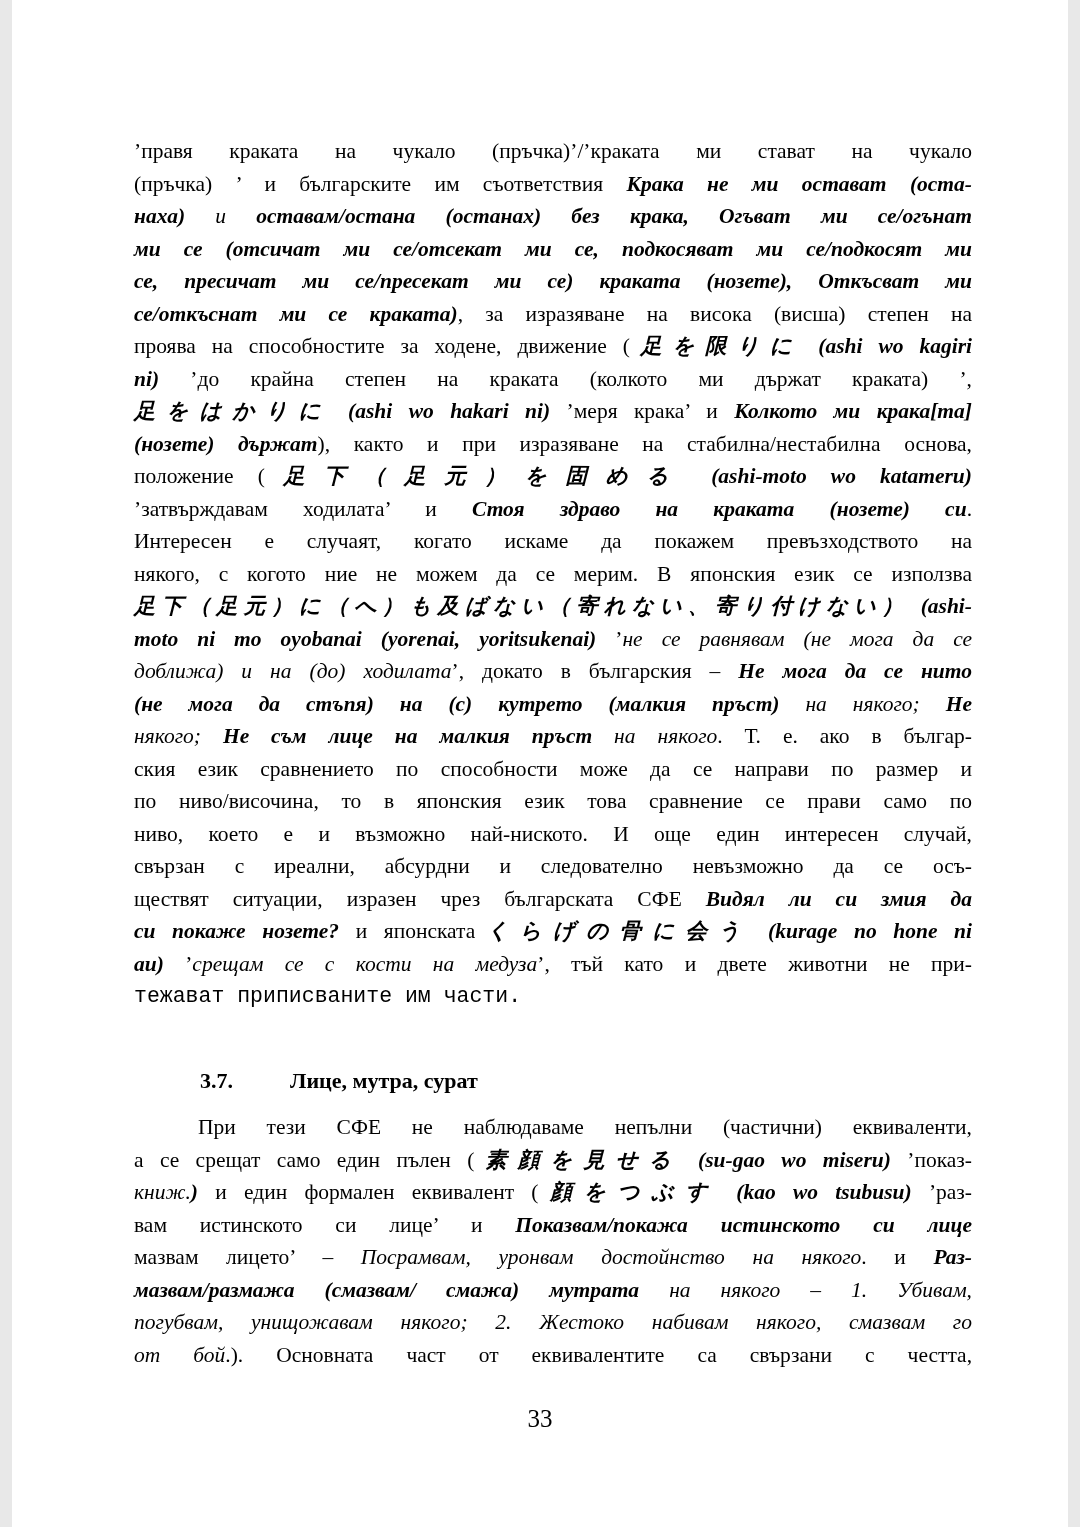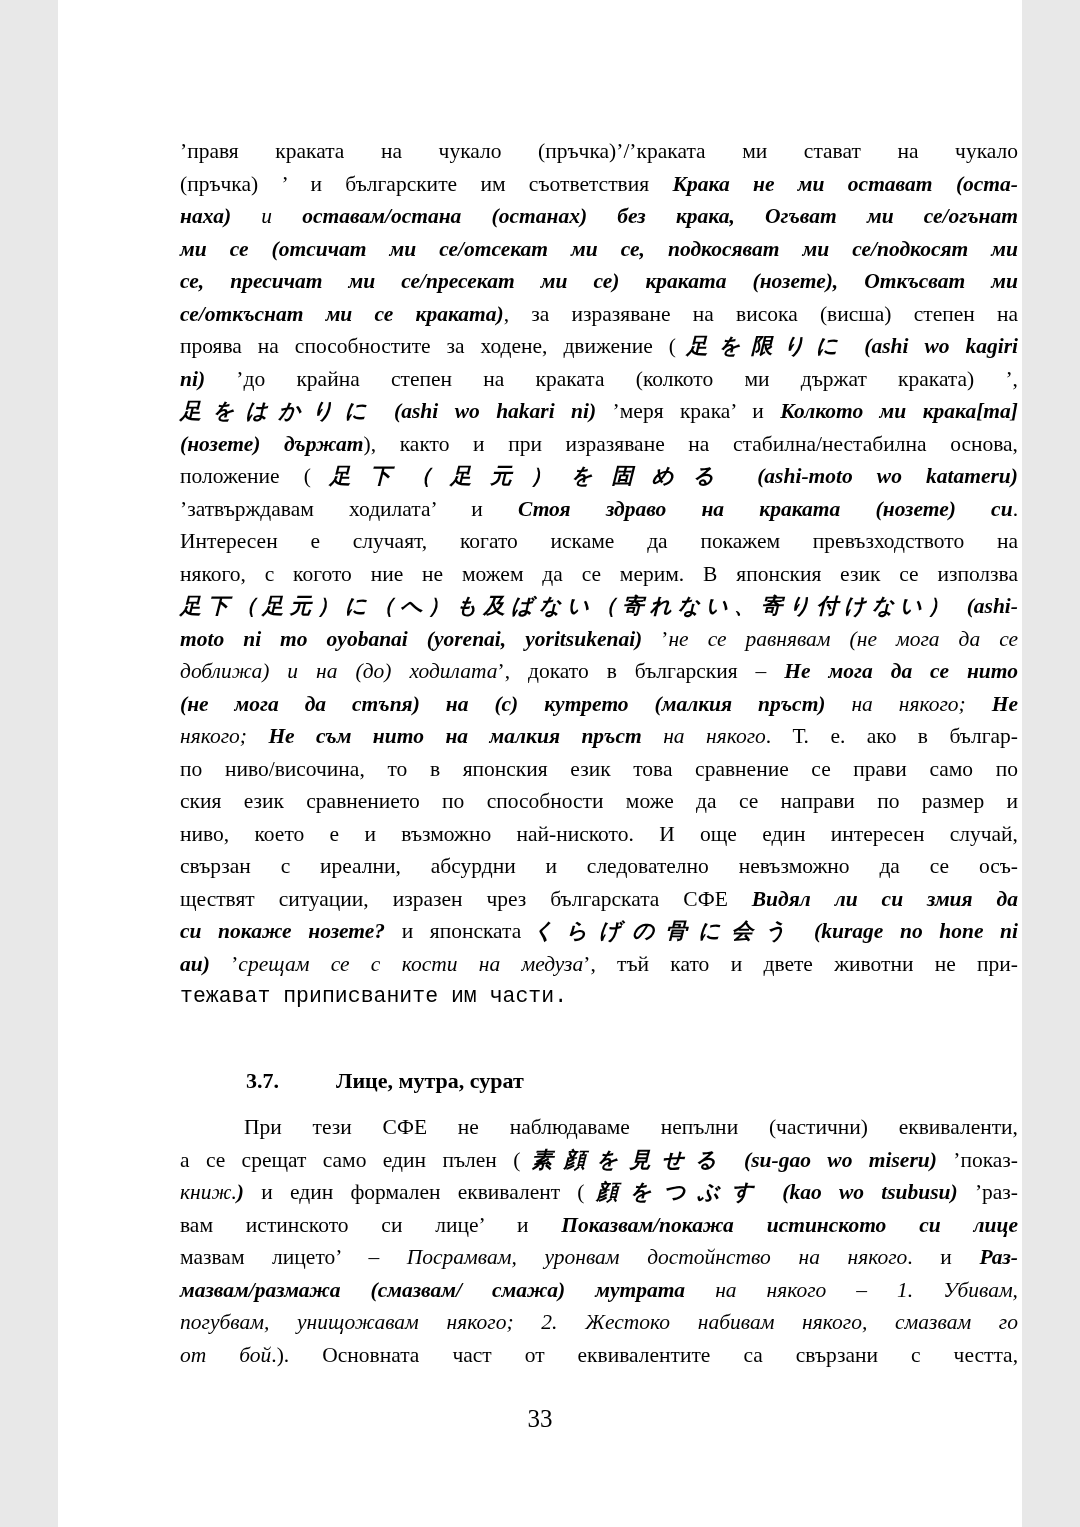--- a/index.html
+++ b/index.html
@@ -1,18 +1,18 @@
 <!DOCTYPE html>
 <html><head>
 <meta charset="utf-8">
 <style>
   html,body { margin:0; padding:0; background:#e8e8e8; }
   .page {
     position:relative;
-    width:964px; height:1527px;
+    width:1056px; height:1527px;
     background:#ffffff;
     color:#000000;
     font-family:"Liberation Serif","DejaVu Serif",serif;
     overflow:hidden;
     margin:0 auto;
   }
   .textblock {
     position:absolute;
     left:122px; top:135px;
     width:838px;
@@ -71,23 +71,23 @@
         <div class="line"><span class="jp">足をはかりに</span><span class="bi"> (ashi wo hakari ni)</span><span class="r"> ’меря крака’ и </span><span class="bi">Колкото ми крака[та]</span></div>
         <div class="line"><span class="bi">(нозете) държат</span><span class="r">), както и при изразяване на стабилна/нестабилна основа,</span></div>
         <div class="line"><span class="r">положение (</span><span class="jp">足下（足元）を固める</span><span class="bi"> (ashi-moto wo katameru)</span></div>
         <div class="line"><span class="r">’затвърждавам ходилата’ и </span><span class="bi">Стоя здраво на краката (нозете) си</span><span class="r">.</span></div>
         <div class="line"><span class="r">Интересен е случаят, когато искаме да покажем превъзходството на</span></div>
         <div class="line"><span class="r">някого, с когото ние не можем да се мерим. В японския език се използва</span></div>
         <div class="line"><span class="jp">足下（足元）に（へ）も及ばない（寄れない、寄り付けない）</span><span class="bi"> (ashi-</span></div>
         <div class="line"><span class="bi">moto ni mo oyobanai (yorenai, yoritsukenai)</span><span class="r"> ’</span><span class="i">не се равнявам (не мога да се</span></div>
         <div class="line"><span class="i">доближа) и на (до) ходилата</span><span class="r">’, докато в българския – </span><span class="bi">Не мога да се нито</span></div>
         <div class="line"><span class="bi">(не мога да стъпя) на (с) кутрето (малкия пръст)</span><span class="i"> на някого; </span><span class="bi">Не</span></div>
-        <div class="line"><span class="i">някого; </span><span class="bi">Не съм нито на малкия пръст</span><span class="i"> на някого</span><span class="r">. Т. е. ако в българ-</span></div>
+        <div class="line"><span class="i">някого; </span><span class="bi">Не съм лице на малкия пръст</span><span class="i"> на някого</span><span class="r">. Т. е. ако в българ-</span></div>
+        <div class="line"><span class="r">ския език сравнението по способности може да се направи по размер и</span></div>
         <div class="line"><span class="r">по ниво/височина, то в японския език това сравнение се прави само по</span></div>
-        <div class="line"><span class="r">ския език сравнението по способности може да се направи по размер и</span></div>
         <div class="line"><span class="r">ниво, което е и възможно най-ниското. И още един интересен случай,</span></div>
         <div class="line"><span class="r">свързан с иреални, абсурдни и следователно невъзможно да се осъ-</span></div>
         <div class="line"><span class="r">ществят ситуации, изразен чрез българската СФЕ </span><span class="bi">Видял ли си змия да</span></div>
         <div class="line"><span class="bi">си покаже нозете?</span><span class="r"> и японската</span><span class="jp">くらげの骨に会う</span><span class="bi"> (kurage no hone ni</span></div>
         <div class="line"><span class="bi">au)</span><span class="r"> ’</span><span class="i">срещам се с кости на медуза</span><span class="r">’, тъй като и двете животни не при-</span></div>
         <div class="line left"><span class="r">тежават приписваните им части.</span></div>
       </div>
     <div class="heading"><span class="heading-num">3.7.</span><span class="heading-title">Лице, мутра, сурат</span></div>
     <div id="para2">
         <div class="line indent"><span class="r">При тези СФЕ не наблюдаваме непълни (частични) еквиваленти,</span></div>

